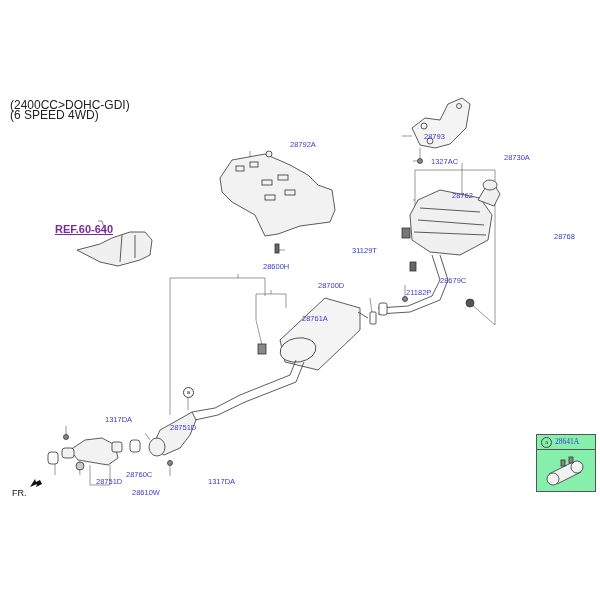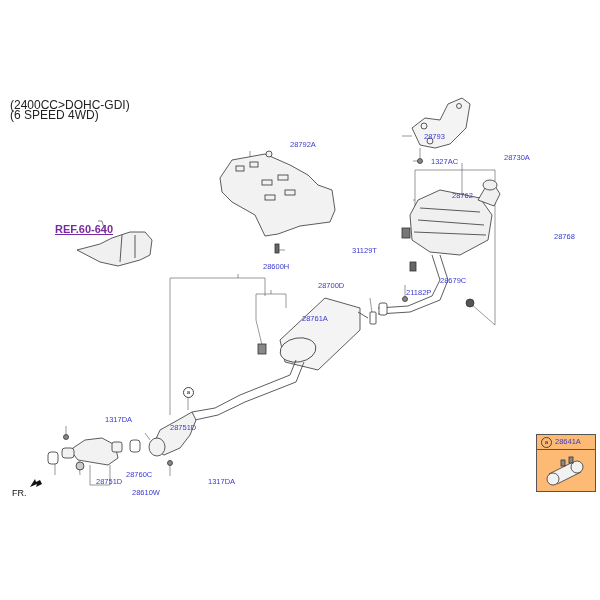--- a/index.html
+++ b/index.html
@@ -2,21 +2,21 @@
 <html><head>
 <meta charset="utf-8">
 <style>
   html,body{margin:0;padding:0;background:#fff;}
   body{width:600px;height:600px;position:relative;overflow:hidden;font-family:"Liberation Sans",sans-serif;}
   .hdr{position:absolute;left:10px;top:100px;font-size:12px;color:#222;line-height:10px;}
   .lbl{position:absolute;font-size:7.5px;color:#3a3ad0;white-space:nowrap;cursor:pointer;margin-left:48px;}
   .ref{position:absolute;font-size:11px;color:#7a2aa0;font-weight:bold;text-decoration:underline;white-space:nowrap;cursor:pointer;}
   svg.art{position:absolute;left:0;top:0;}
   .fr{position:absolute;left:12px;top:488px;font-size:9px;color:#111;}
-  .inset{position:absolute;left:536px;top:434px;width:58px;height:56px;border:1px solid #555;background:#fdba74;}
+  .inset{position:absolute;left:536px;top:434px;width:58px;height:56px;border:1px solid #555;background:#86efac;font-family:Liberation Serif, serif;}
   .inset .hd{height:14px;border-bottom:1px solid #555;position:relative;}
   .inset .circ{position:absolute;left:4px;top:2px;width:9px;height:9px;border:1px solid #444;border-radius:50%;font-size:6px;line-height:9px;text-align:center;color:#222;}
   .inset .pn{position:absolute;left:18px;top:2px;font-size:7.5px;color:#3a3ad0;}
   .callout{position:absolute;width:9px;height:9px;border:1px solid #444;border-radius:50%;font-size:6px;line-height:9px;text-align:center;color:#222;background:#fff;}
 </style>
 </head>
 <body>
 
 <div class="hdr">
   <div>(2400CC&gt;DOHC-GDI)</div>

